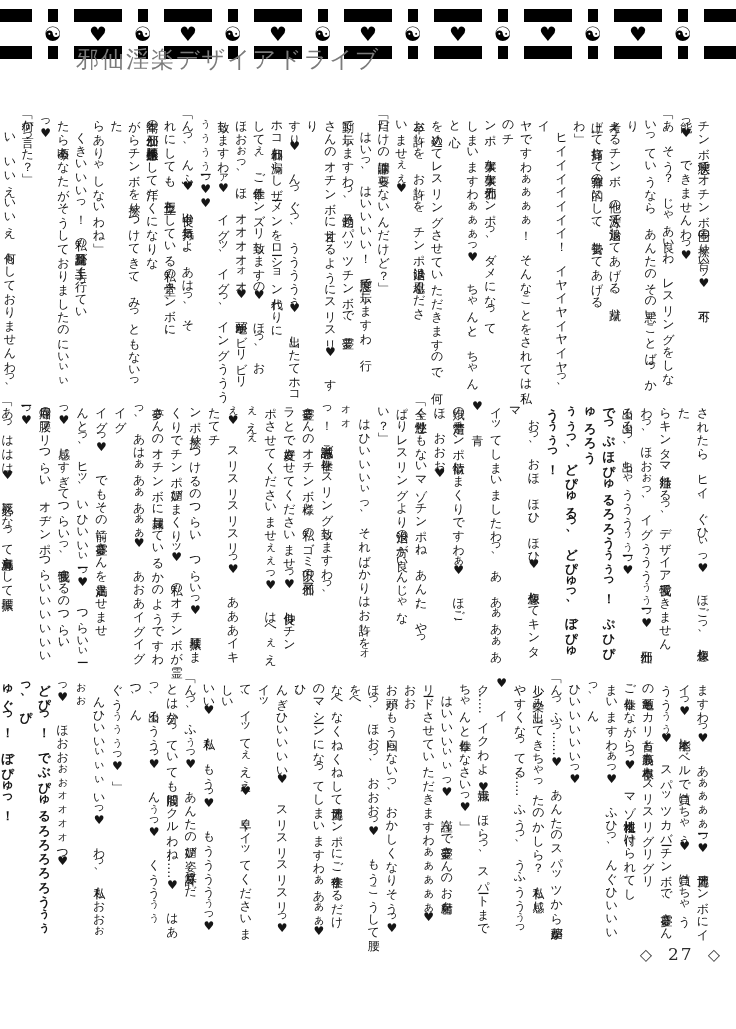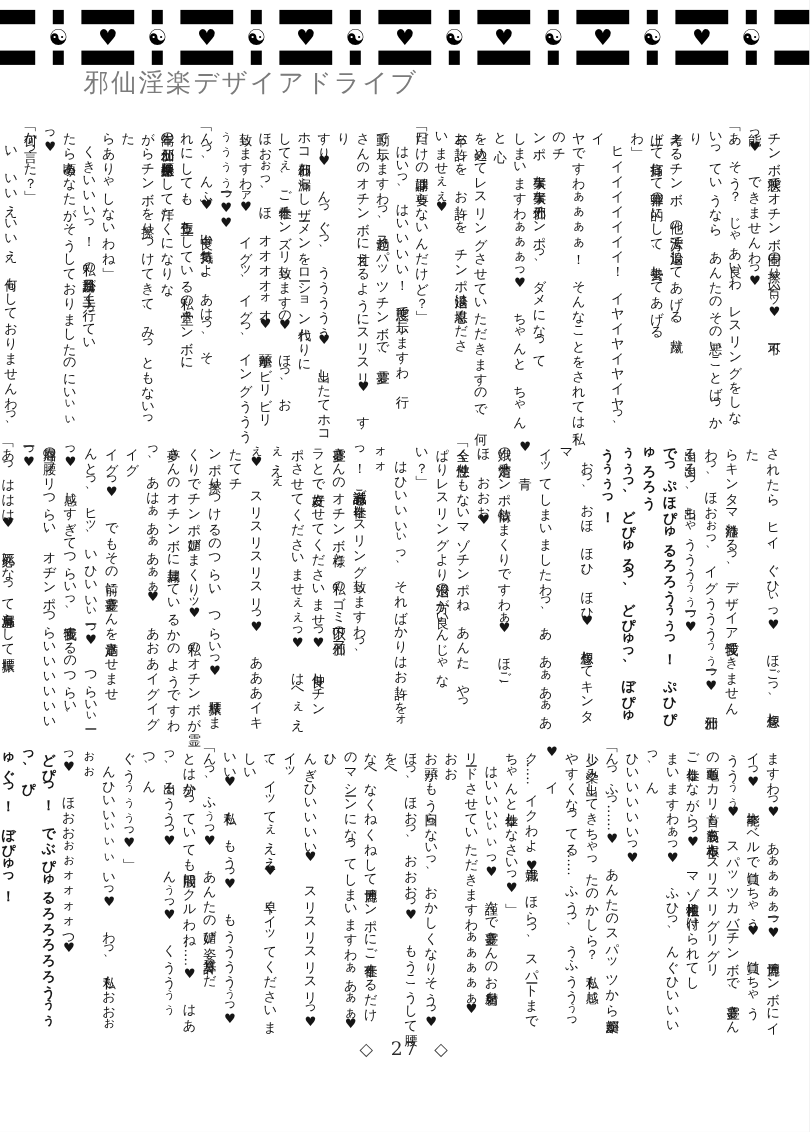--- a/index.html
+++ b/index.html
@@ -11,32 +11,32 @@
   .cap{display:flex;flex-direction:column;justify-content:space-between;}
   .cap .tick{width:100%;height:13px;background:#000;}
   .cap.left{width:32px;} .cap.right{width:32px;}
   .cell{display:flex;flex-direction:column;justify-content:space-between;align-items:center;}
   .cell.barcell{width:48px;} .cell.dotcell{width:11px;}
   .cell .tick{height:13px;background:#000;}
   .cell.barcell .tick{width:100%;}
   .cell.dotcell .tick{width:10px;}
   .cell .sym{font-family:"DejaVu Sans",sans-serif;font-size:20px;line-height:20px;color:#000;}
   
-  .title{position:absolute;left:76px;top:60px;font-family:Liberation Mono, monospace;
+  .title{position:absolute;left:76px;top:44px;font-family:Liberation Mono, monospace;
          font-size:23px;letter-spacing:2px;color:#7b7b7b;font-weight:400;}
   
   .vblock{position:absolute;right:24px;writing-mode:vertical-rl;text-orientation:mixed;
           font-size:12px;color:#151515;}
   .vblock .tcol{height:100%;}
   .b1{top:112px;height:284px;} .b1 .tcol{line-height:17.8px;}
   .b2{top:399px;height:266px;} .b2 .tcol{line-height:18.8px;}
   .b3{top:676px;height:268px;} .b3 .tcol{line-height:18.3px;}
   .tcol.sfx{font-family:"DejaVu Sans",sans-serif;font-weight:bold;font-size:12.5px;}
   
-  .footer{position:absolute;left:0;top:944px;width:736px;text-align:center;
+  .footer{position:absolute;left:0;top:944px;width:736px;text-align:right;
           font-size:17px;color:#2b2b2b;letter-spacing:2px;}
   .footer .dia{font-family:"DejaVu Sans",sans-serif;color:#444;padding:0 14px;font-size:16px;}
 </style>
 </head>
 <body>
 
 <div class="page">
 
   <div class="deco">
     <div class="cap left">

